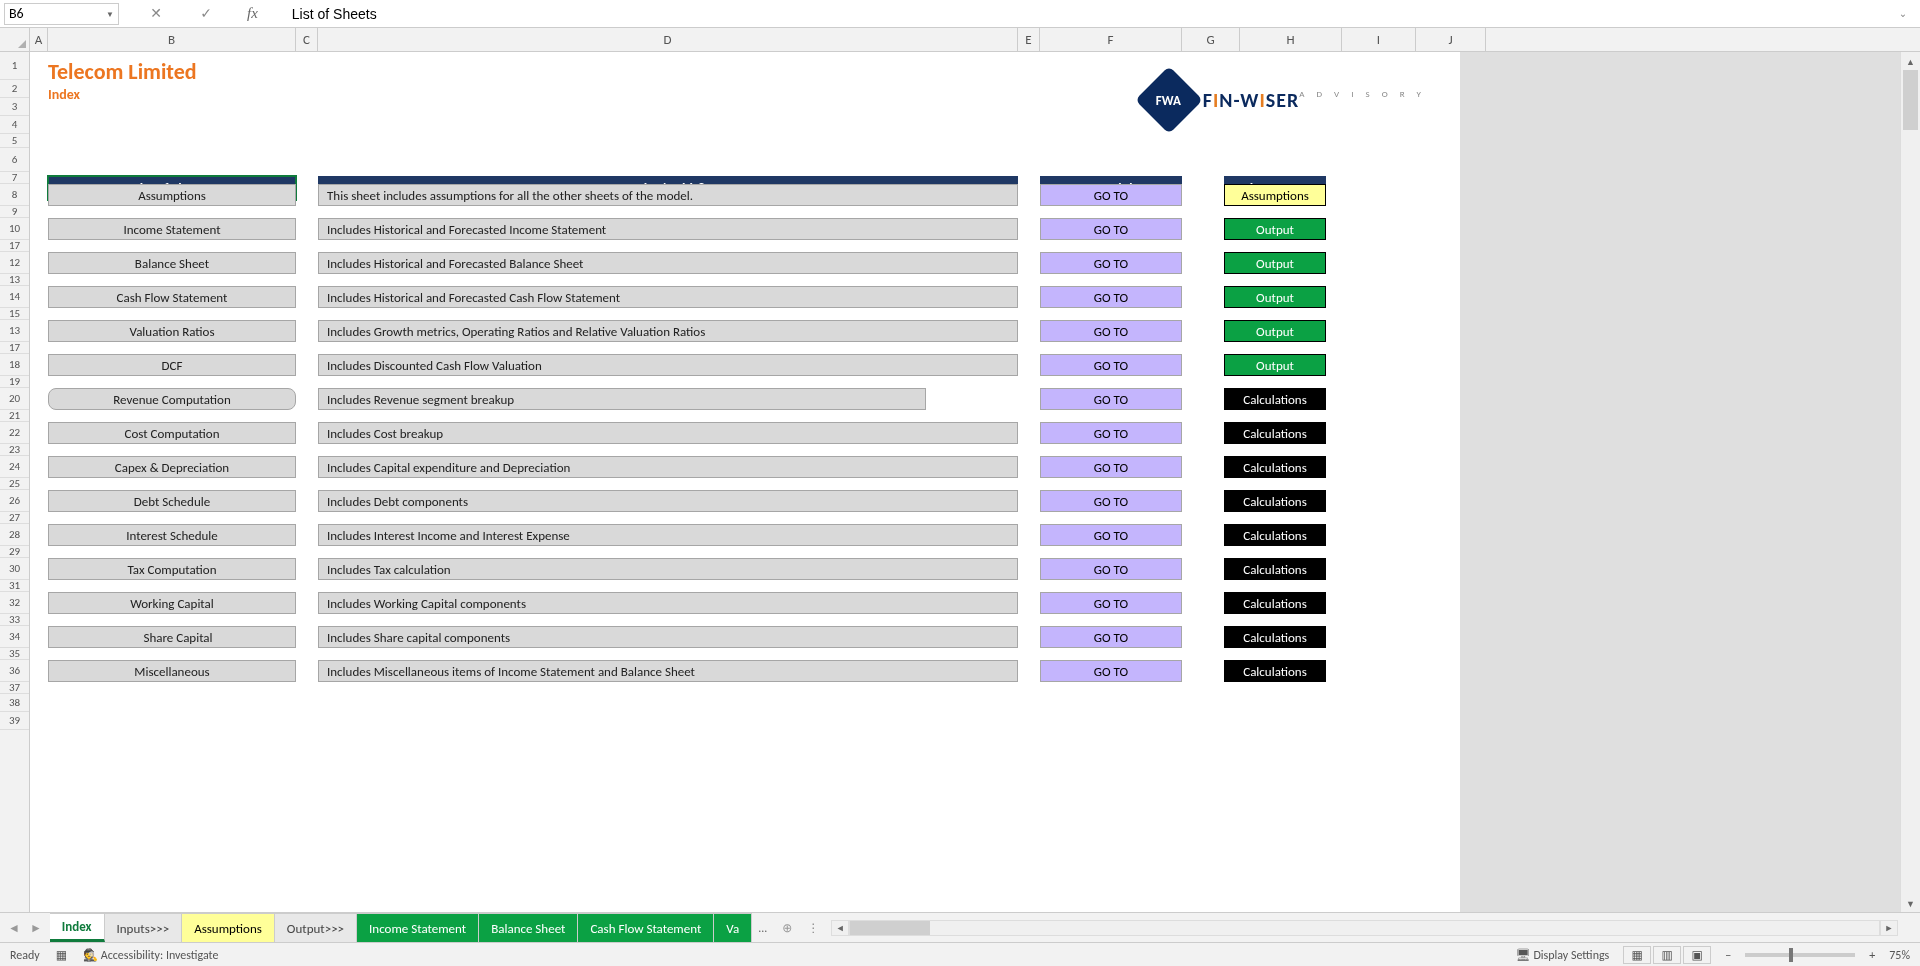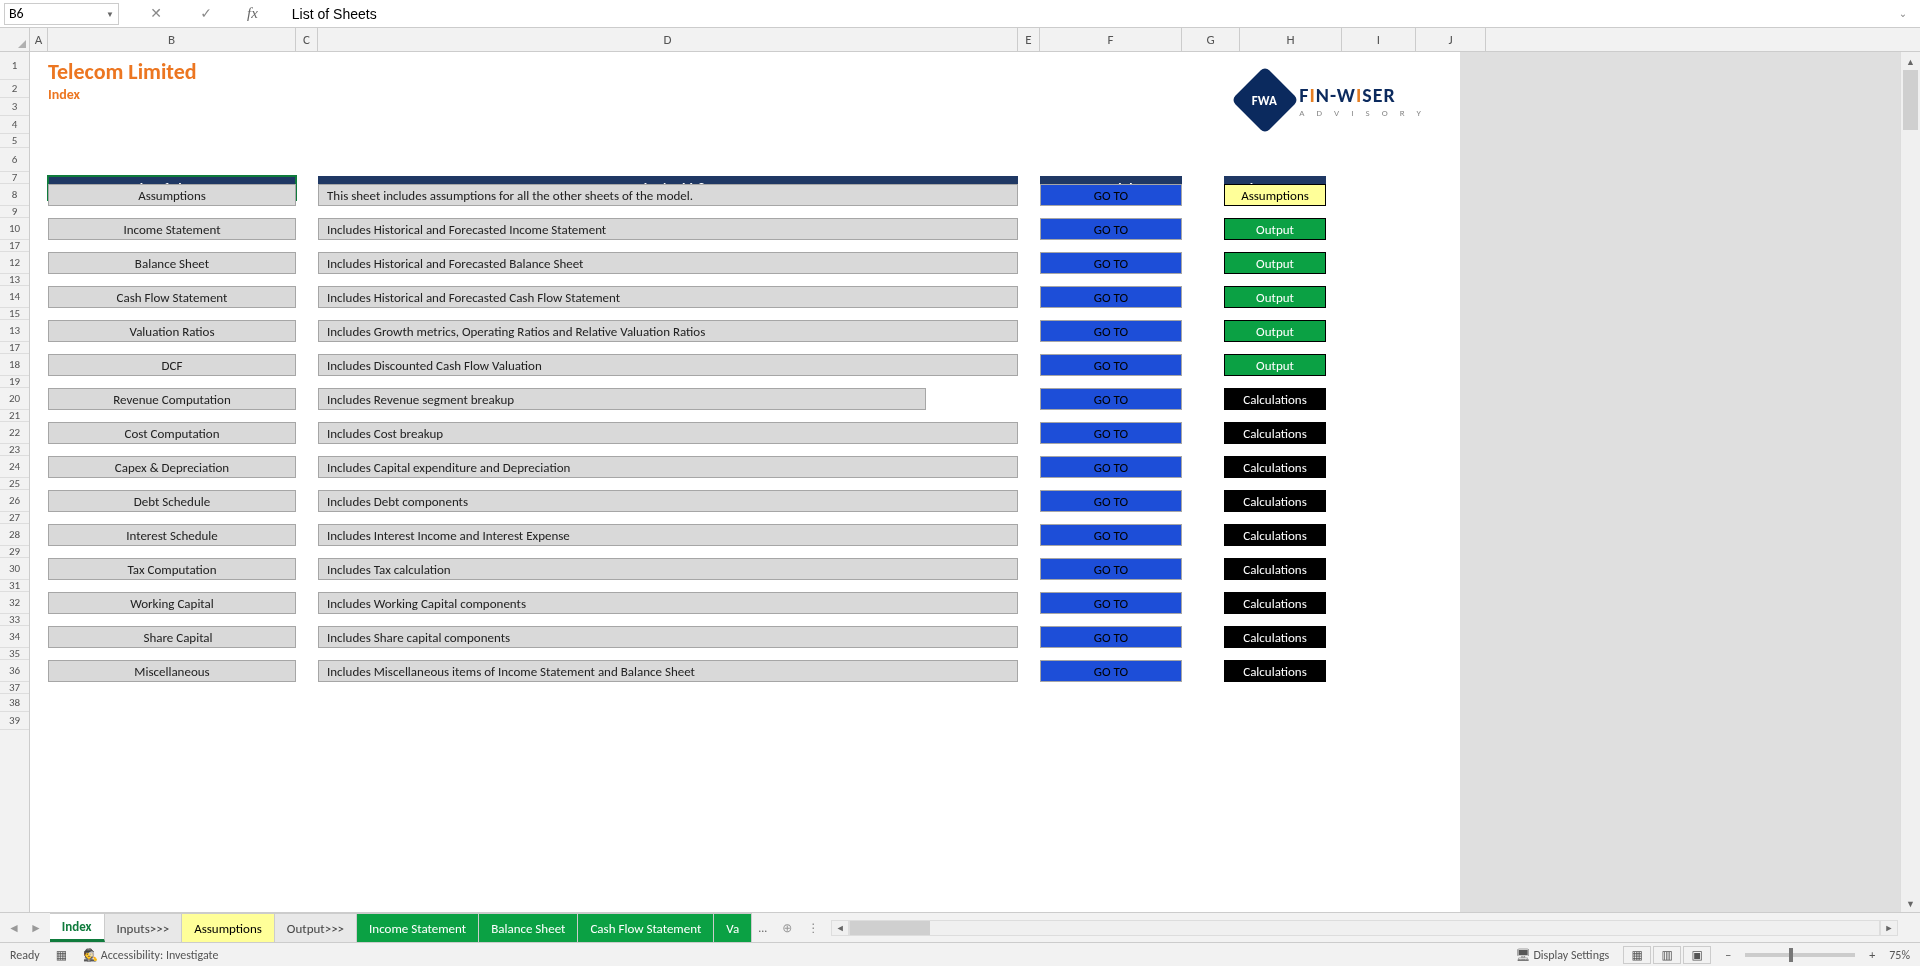--- a/index.html
+++ b/index.html
@@ -27,31 +27,31 @@
 .sheet { flex: 1; background: #fff; position: relative; overflow: hidden; }
 .content-area { position: absolute; left: 0; top: 0; width: 1430px; background: #fff; }
 .greyout { position: absolute; left: 1430px; top: 0; right: 0; bottom: 0; background: #dfdfdf; }
 
 
 .title1 { position: absolute; left: 18px; top: 6px; font-size: 22px; font-weight: 600; color: #ec7621; }
 .title2 { position: absolute; left: 18px; top: 34px; font-size: 14px; font-weight: 600; color: #ec7621; }
 .logo { position: absolute; right: 34px; top: 24px; display: flex; align-items: center; gap: 10px; }
 .logo-badge { width: 48px; height: 48px; background: #0b2a5e; transform: rotate(45deg); border-radius: 6px; display: flex; align-items: center; justify-content: center; }
 .logo-badge span { transform: rotate(-45deg); color: #fff; font-weight: 700; font-size: 13px; }
-.logo-text { display: flex; flex-direction: column; }
+.logo-text { display: flex; flex-direction: row; }
 .logo-text .l1 { font-size: 20px; font-weight: 600; letter-spacing: 1px; color: #0b2a5e; }
 .logo-text .l1 .dot { color: #e67e22; }
 .logo-text .l2 { font-size: 9px; letter-spacing: 5px; color: #888; }
 
 
 .hdr { position: absolute; background: #1f3864; color: #fff; font-weight: 600; font-size: 14px; display: flex; align-items: center; justify-content: center; height: 24px; border: 1px solid #1f3864; }
 .hdr.sel { outline: 2px solid #0f7b3c; outline-offset: -1px; }
 .btn-cell { position: absolute; height: 22px; background: #d9d9d9; border: 1px solid #a6a6a6; display: flex; align-items: center; justify-content: center; font-size: 13px; color: #222; }
 .desc-cell { position: absolute; height: 22px; background: #d9d9d9; border: 1px solid #a6a6a6; display: flex; align-items: center; padding: 0 8px; font-size: 13px; color: #222; }
-.goto-cell { position: absolute; height: 22px; background: #1d4ed8; border: 1px solid #a6a6a6; display: flex; align-items: center; justify-content: center; font-size: 13px; }
+.goto-cell { position: absolute; height: 22px; background: #c4b5fd; border: 1px solid #a6a6a6; display: flex; align-items: center; justify-content: center; font-size: 13px; }
 .type-cell { position: absolute; height: 22px; border: 1px solid #000; display: flex; align-items: center; justify-content: center; font-size: 13px; }
 .type-assump { background: #ffff99; color: #000; }
 .type-output { background: #0ba144; color: #fff; }
 .type-calc { background: #000; color: #fff; }
 
 
 .tab-bar { height: 30px; background: #f2f2f2; display: flex; align-items: center; border-top: 1px solid #ccc; }
 .tab-nav { display: flex; align-items: center; padding: 0 8px; gap: 10px; }
 .tab-nav span { color: #999; font-size: 12px; cursor: pointer; }
 .tabs { display: flex; align-items: stretch; height: 100%; }
@@ -190,21 +190,21 @@
           <div class="goto-cell" style="left: 1010px; top: 234px; width: 142px;">GO TO</div>
           <div class="type-cell type-output" style="left: 1194px; top: 234px; width: 102px;">Output</div>
           <div class="btn-cell" style="left: 18px; top: 268px; width: 248px;">Valuation Ratios</div>
           <div class="desc-cell" style="left: 288px; top: 268px; width: 700px;">Includes Growth metrics, Operating Ratios and Relative Valuation Ratios</div>
           <div class="goto-cell" style="left: 1010px; top: 268px; width: 142px;">GO TO</div>
           <div class="type-cell type-output" style="left: 1194px; top: 268px; width: 102px;">Output</div>
           <div class="btn-cell" style="left: 18px; top: 302px; width: 248px;">DCF</div>
           <div class="desc-cell" style="left: 288px; top: 302px; width: 700px;">Includes Discounted Cash Flow Valuation</div>
           <div class="goto-cell" style="left: 1010px; top: 302px; width: 142px;">GO TO</div>
           <div class="type-cell type-output" style="left: 1194px; top: 302px; width: 102px;">Output</div>
-          <div class="btn-cell" style="left: 18px; top: 336px; width: 248px;">Revenue Computation</div>
+          <div class="btn-cell" style="left: 18px; top: 336px; width: 248px; border-radius: 8px;">Revenue Computation</div>
           <div class="desc-cell" style="left: 288px; top: 336px; width: 608px;">Includes Revenue segment breakup</div>
           <div class="goto-cell" style="left: 1010px; top: 336px; width: 142px;">GO TO</div>
           <div class="type-cell type-calc" style="left: 1194px; top: 336px; width: 102px;">Calculations</div>
           <div class="btn-cell" style="left: 18px; top: 370px; width: 248px;">Cost Computation</div>
           <div class="desc-cell" style="left: 288px; top: 370px; width: 700px;">Includes Cost breakup</div>
           <div class="goto-cell" style="left: 1010px; top: 370px; width: 142px;">GO TO</div>
           <div class="type-cell type-calc" style="left: 1194px; top: 370px; width: 102px;">Calculations</div>
           <div class="btn-cell" style="left: 18px; top: 404px; width: 248px;">Capex &amp; Depreciation</div>
           <div class="desc-cell" style="left: 288px; top: 404px; width: 700px;">Includes Capital expenditure and Depreciation</div>
           <div class="goto-cell" style="left: 1010px; top: 404px; width: 142px;">GO TO</div>

